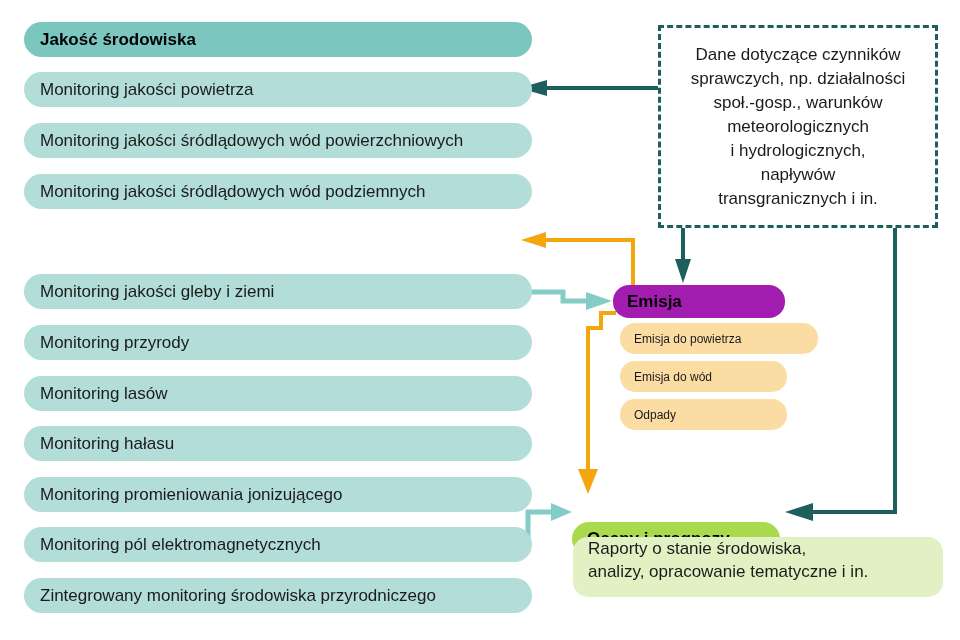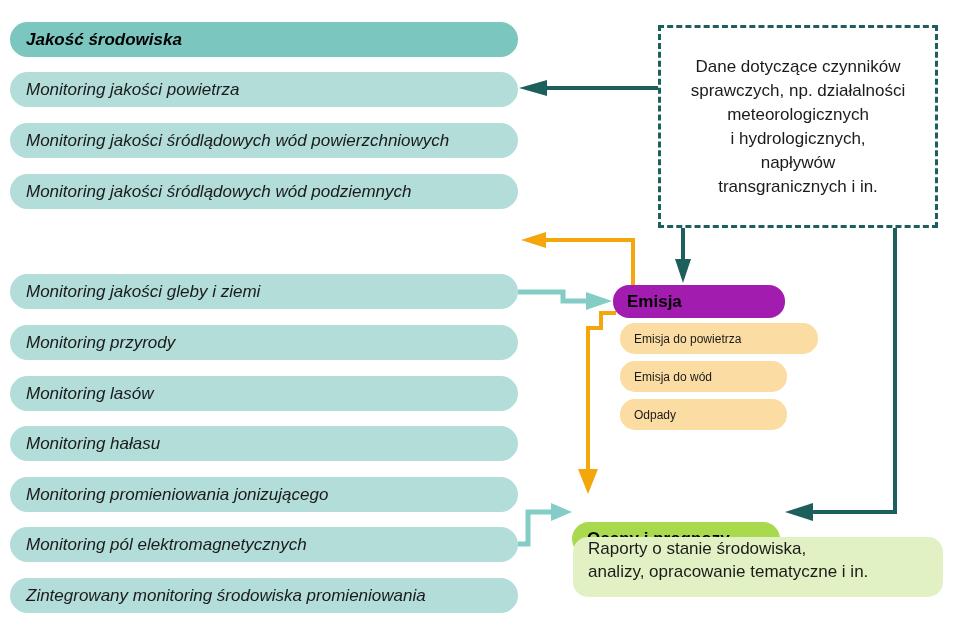--- a/index.html
+++ b/index.html
@@ -8,23 +8,23 @@
     font-family:"Liberation Sans","DejaVu Sans",sans-serif;
     color:#1b1b1b;overflow:hidden;
   }
   .arrows{position:absolute;left:0;top:0;width:960px;height:640px;pointer-events:none;}
   .st{stroke:#1d5f5c;stroke-width:4;fill:none;}
   .so{stroke:#f3a70d;stroke-width:4;fill:none;}
   .sl{stroke:#84cdc6;stroke-width:5;fill:none;}
   .ft{fill:#1d5f5c;}  .fo{fill:#f3a70d;}  .fl{fill:#84cdc6;}
 
   .row{
-    position:absolute;left:10px;width:508px;height:35px;border-radius:17.5px;
+    position:absolute;left:24px;width:508px;height:35px;border-radius:17.5px;
     background:#b2ddd9;display:flex;align-items:center;box-sizing:border-box;
-    padding:0 16px;font-size:17px;white-space:nowrap;font-style:italic;
+    padding:0 16px;font-size:17px;white-space:nowrap;
   }
   .row.hdr{background:#7bc6bf;font-weight:bold;color:#000;}
 
   .dashed-box{
     position:absolute;left:658px;top:25px;width:280px;height:203px;
     border:3px dashed #1d5f5c;box-sizing:border-box;
     display:flex;flex-direction:column;justify-content:center;
     text-align:center;font-size:17px;line-height:24px;
   }
 
@@ -116,26 +116,27 @@
   <div class="row" style="top:426px">
       <span>Monitoring hałasu</span>
     </div>
   <div class="row" style="top:477px">
       <span>Monitoring promieniowania jonizującego</span>
     </div>
   <div class="row" style="top:527px">
       <span>Monitoring pól elektromagnetycznych</span>
     </div>
   <div class="row" style="top:578px">
-      <span>Zintegrowany monitoring środowiska promieniowania</span>
+      <span>Zintegrowany monitoring środowiska przyrodniczego</span>
     </div>
 
   <div class="dashed-box">
     <div>Dane dotyczące czynników</div>
     <div>sprawczych, np. działalności</div>
+    <div>społ.-gosp., warunków</div>
     <div>meteorologicznych</div>
     <div>i hydrologicznych,</div>
     <div>napływów</div>
     <div>transgranicznych i in.</div>
   </div>
 
   <div class="em-hdr">
     <span>Emisja</span>
   </div>
   <div class="em-sub" style="top:323px;width:198px">

